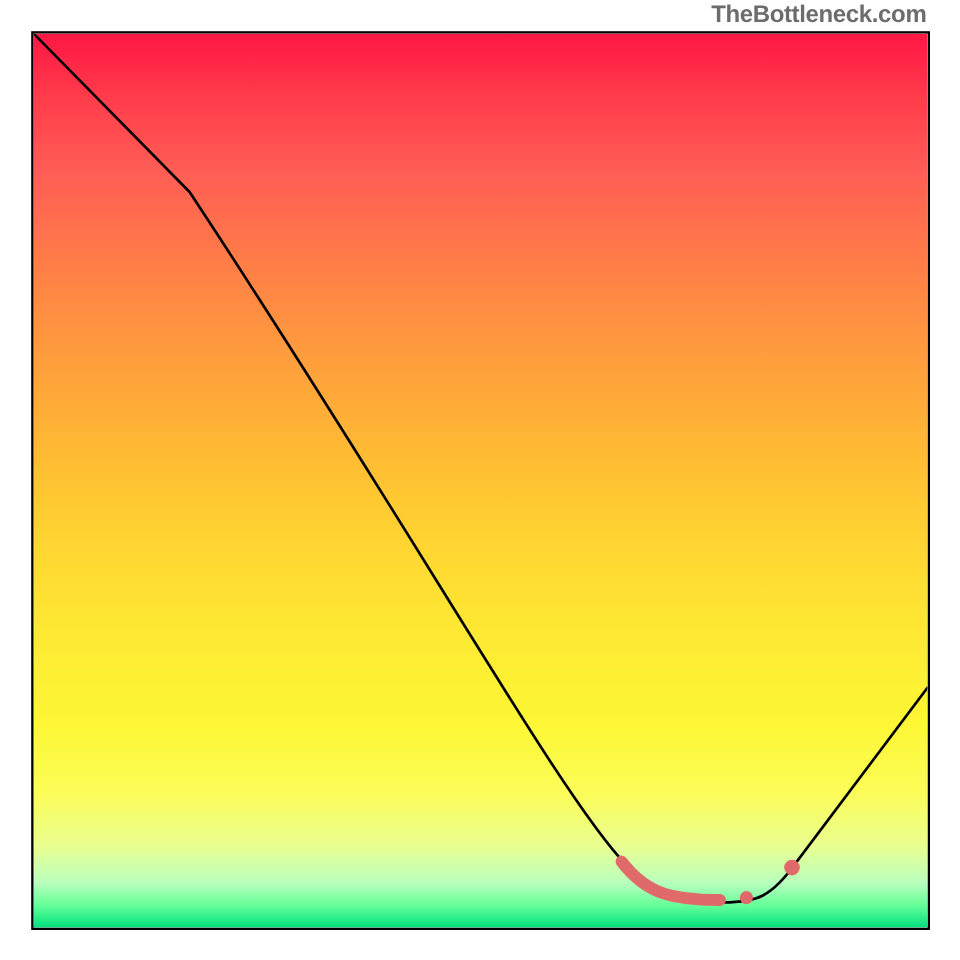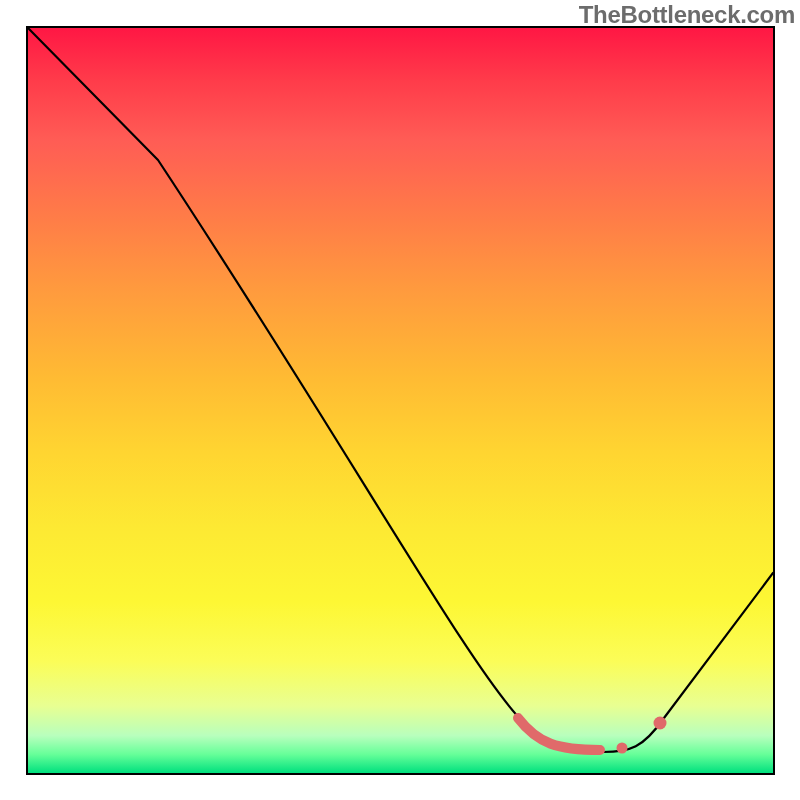--- a/index.html
+++ b/index.html
@@ -11,22 +11,22 @@
     font-family: Arial, Helvetica, sans-serif;
   }
   .container {
     position: relative;
     width: 800px;
     height: 800px;
   }
   .attribution {
     position: absolute;
     top: 1px;
-    right: 5px;
-    font-size: 24px;
+    right: 28px;
+    font-size: 20px;
     font-weight: bold;
     color: #6c6c6c;
     letter-spacing: -0.3px;
   }
   .plot {
     position: absolute;
     left: 26px;
     top: 26px;
     width: 749px;
     height: 749px;

